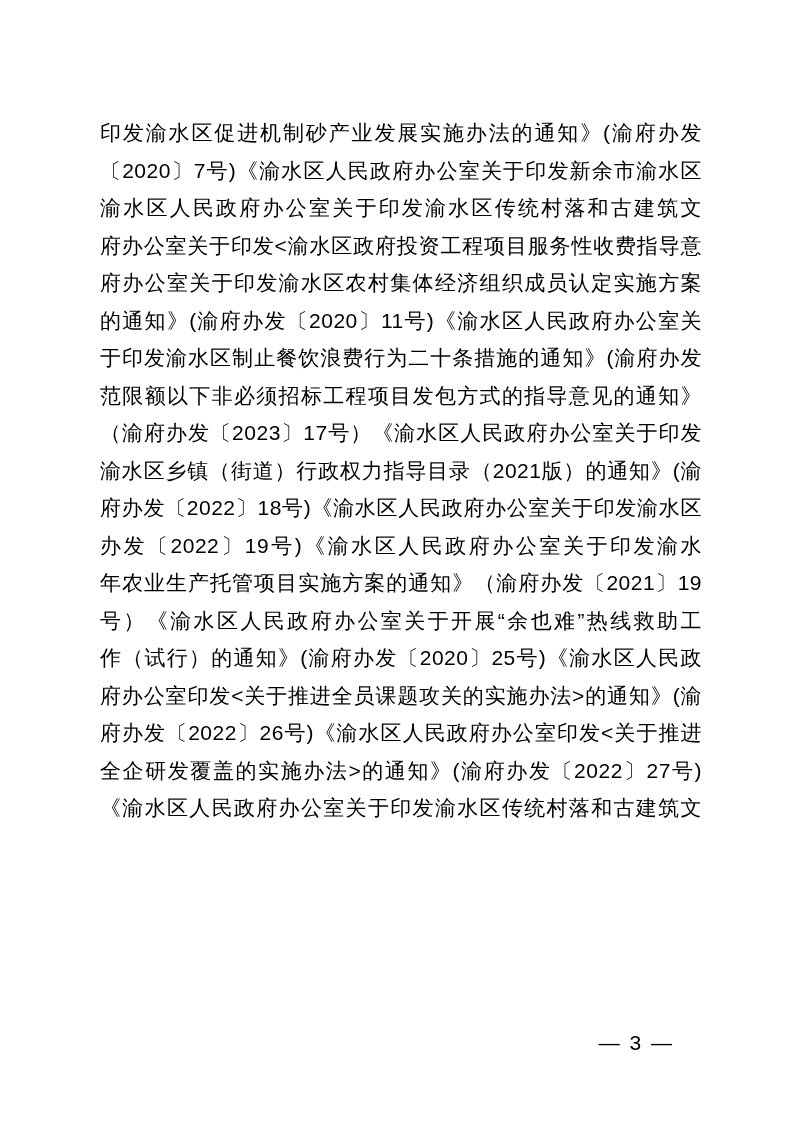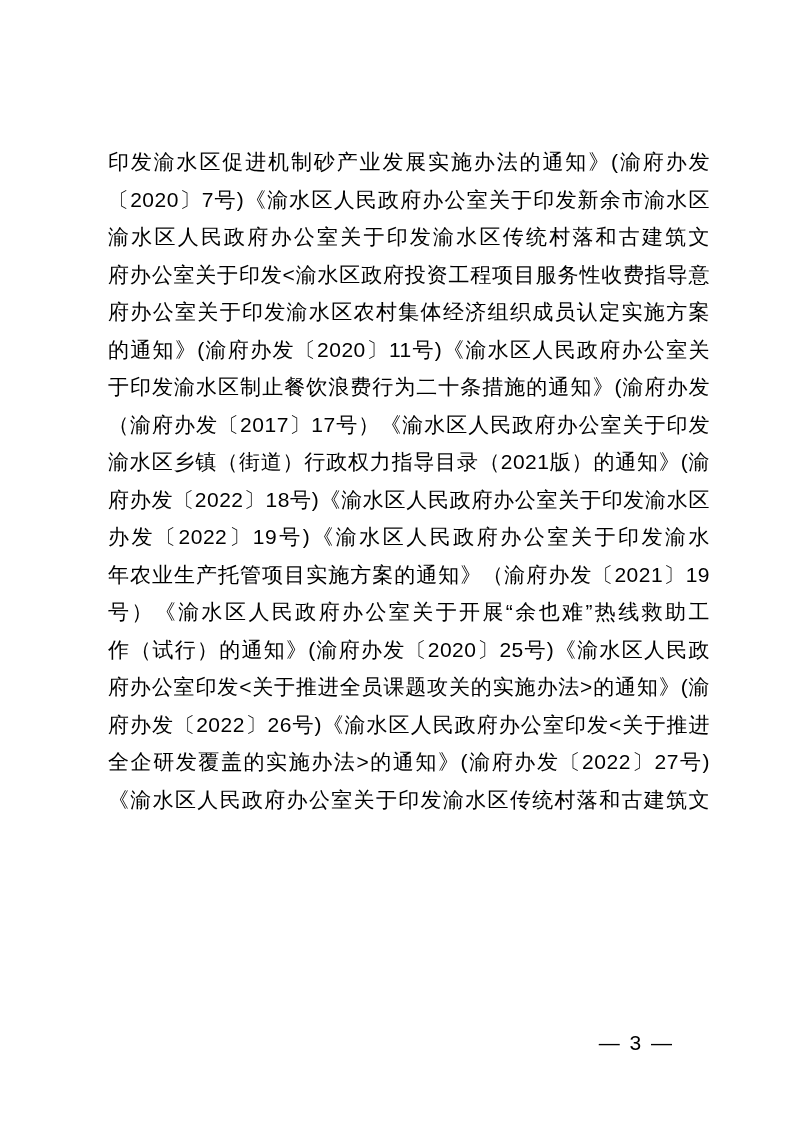--- a/index.html
+++ b/index.html
@@ -11,24 +11,23 @@
     position: relative;
     width: 793px;
     height: 1122px;
     background: #ffffff;
     font-family: "Liberation Sans", sans-serif;
     color: #000000;
     overflow: hidden;
   }
   .text-block {
     position: absolute;
-    left: 108px;
+    left: 100px;
     top: 114px;
     width: 602px;
-    margin-top: 29px;
   }
   .doc-line {
     font-size: 21px;
     line-height: 37.5px;
     height: 37.5px;
     overflow: hidden;
     text-align: justify;
     
     text-align-last: justify;
     letter-spacing: 0.5px;
@@ -50,21 +49,22 @@
 <div class="page">
   <div class="text-block">
 
   <div class="doc-line">印发渝水区促进机制砂产业发展实施办法的通知》(渝府办发</div>
       <div class="doc-line">〔2020〕7号)《渝水区人民政府办公室关于印发新余市渝水区</div>
       <div class="doc-line">渝水区人民政府办公室关于印发渝水区传统村落和古建筑文</div>
       <div class="doc-line">府办公室关于印发&lt;渝水区政府投资工程项目服务性收费指导意</div>
       <div class="doc-line">府办公室关于印发渝水区农村集体经济组织成员认定实施方案</div>
       <div class="doc-line">的通知》(渝府办发〔2020〕11号)《渝水区人民政府办公室关</div>
       <div class="doc-line">于印发渝水区制止餐饮浪费行为二十条措施的通知》(渝府办发</div>
-      <div class="doc-line">（渝府办发〔2017〕17号）《渝水区人民政府办公室关于印发</div>
+      <div class="doc-line">范限额以下非必须招标工程项目发包方式的指导意见的通知》</div>
+      <div class="doc-line">（渝府办发〔2023〕17号）《渝水区人民政府办公室关于印发</div>
       <div class="doc-line">渝水区乡镇（街道）行政权力指导目录（2021版）的通知》(渝</div>
       <div class="doc-line">府办发〔2022〕18号)《渝水区人民政府办公室关于印发渝水区</div>
       <div class="doc-line">办发〔2022〕19号)《渝水区人民政府办公室关于印发渝水2021</div>
       <div class="doc-line">年农业生产托管项目实施方案的通知》（渝府办发〔2021〕19</div>
       <div class="doc-line">号）《渝水区人民政府办公室关于开展“余也难”热线救助工</div>
       <div class="doc-line">作（试行）的通知》(渝府办发〔2020〕25号)《渝水区人民政</div>
       <div class="doc-line">府办公室印发&lt;关于推进全员课题攻关的实施办法&gt;的通知》(渝</div>
       <div class="doc-line">府办发〔2022〕26号)《渝水区人民政府办公室印发&lt;关于推进</div>
       <div class="doc-line">全企研发覆盖的实施办法&gt;的通知》(渝府办发〔2022〕27号)</div>
       <div class="doc-line">《渝水区人民政府办公室关于印发渝水区传统村落和古建筑文</div>

